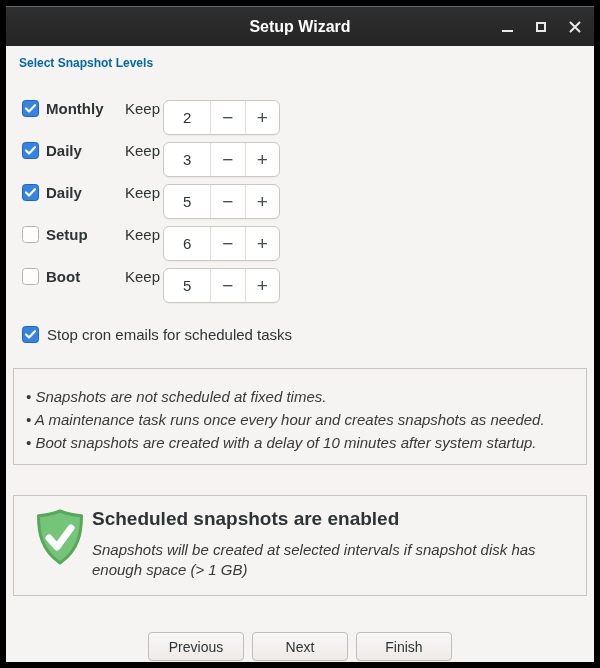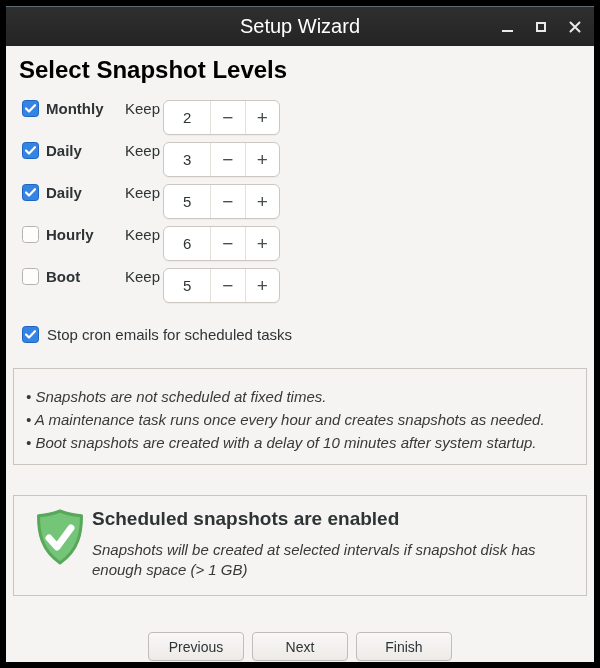--- a/index.html
+++ b/index.html
@@ -13,36 +13,36 @@
     position:absolute; left:6px; top:6px; width:588px; height:656px;
     background:#f5f4f2;
   }
   
   .titlebar {
     position:absolute; left:0; top:0; width:100%; height:40px;
     background:linear-gradient(#2f2f2f,#242424);
     border-top:1px solid #5d6a74;
     display:flex; align-items:center; justify-content:center;
   }
-  .titlebar-title { color:#ffffff; font-weight:normal; font-size:20px; }
+  .titlebar-title { color:#ffffff; font-weight:bold; font-size:16px; }
   .win-controls {
     position:absolute; right:2px; top:0; height:100%;
     display:flex; align-items:center;
   }
   .win-ctrl {
     width:34px; height:100%;
     display:flex; align-items:center; justify-content:center;
     cursor:default;
   }
   .min-glyph { width:11px; height:2.5px; background:#e9e9e9; margin-top:9px; }
   .max-glyph { width:10px; height:10px; border:2px solid #e9e9e9; background:transparent; }
   
   .page-title {
     position:absolute; left:13px; top:50px;
-    font-size:24px; font-weight:bold; color:#000000;
+    font-size:12px; font-weight:bold; color:#0369a1;
   }
   .levels { position:absolute; left:16px; top:94px; width:300px; }
   .level-row {
     position:relative; height:35px; margin-bottom:7px;
     display:flex; align-items:flex-start;
   }
   .checkbox {
     width:17px; height:17px; border-radius:3.5px; flex:0 0 17px;
     display:flex; align-items:center; justify-content:center;
     margin-right:7px;
@@ -187,21 +187,21 @@
           </div>
       </div>
     </div>
 
     <div class="level-row">
       <span class="checkbox" data-checked="false">
         <svg width="11" height="9" viewBox="0 0 11 9">
             <polyline points="1,4.5 4,7.5 10,1.2" fill="none" stroke="#ffffff" stroke-width="2.2" stroke-linecap="round" stroke-linejoin="round"></polyline>
           </svg>
       </span>
-      <span class="level-label">Hourly</span>
+      <span class="level-label">Setup</span>
       <span class="keep-label">Keep</span>
       <div class="spinbox">
         <div class="spin-value">6</div>
         <div class="spin-btn">
             <span>−</span>
           </div>
         <div class="spin-btn">
             <span>+</span>
           </div>
       </div>

